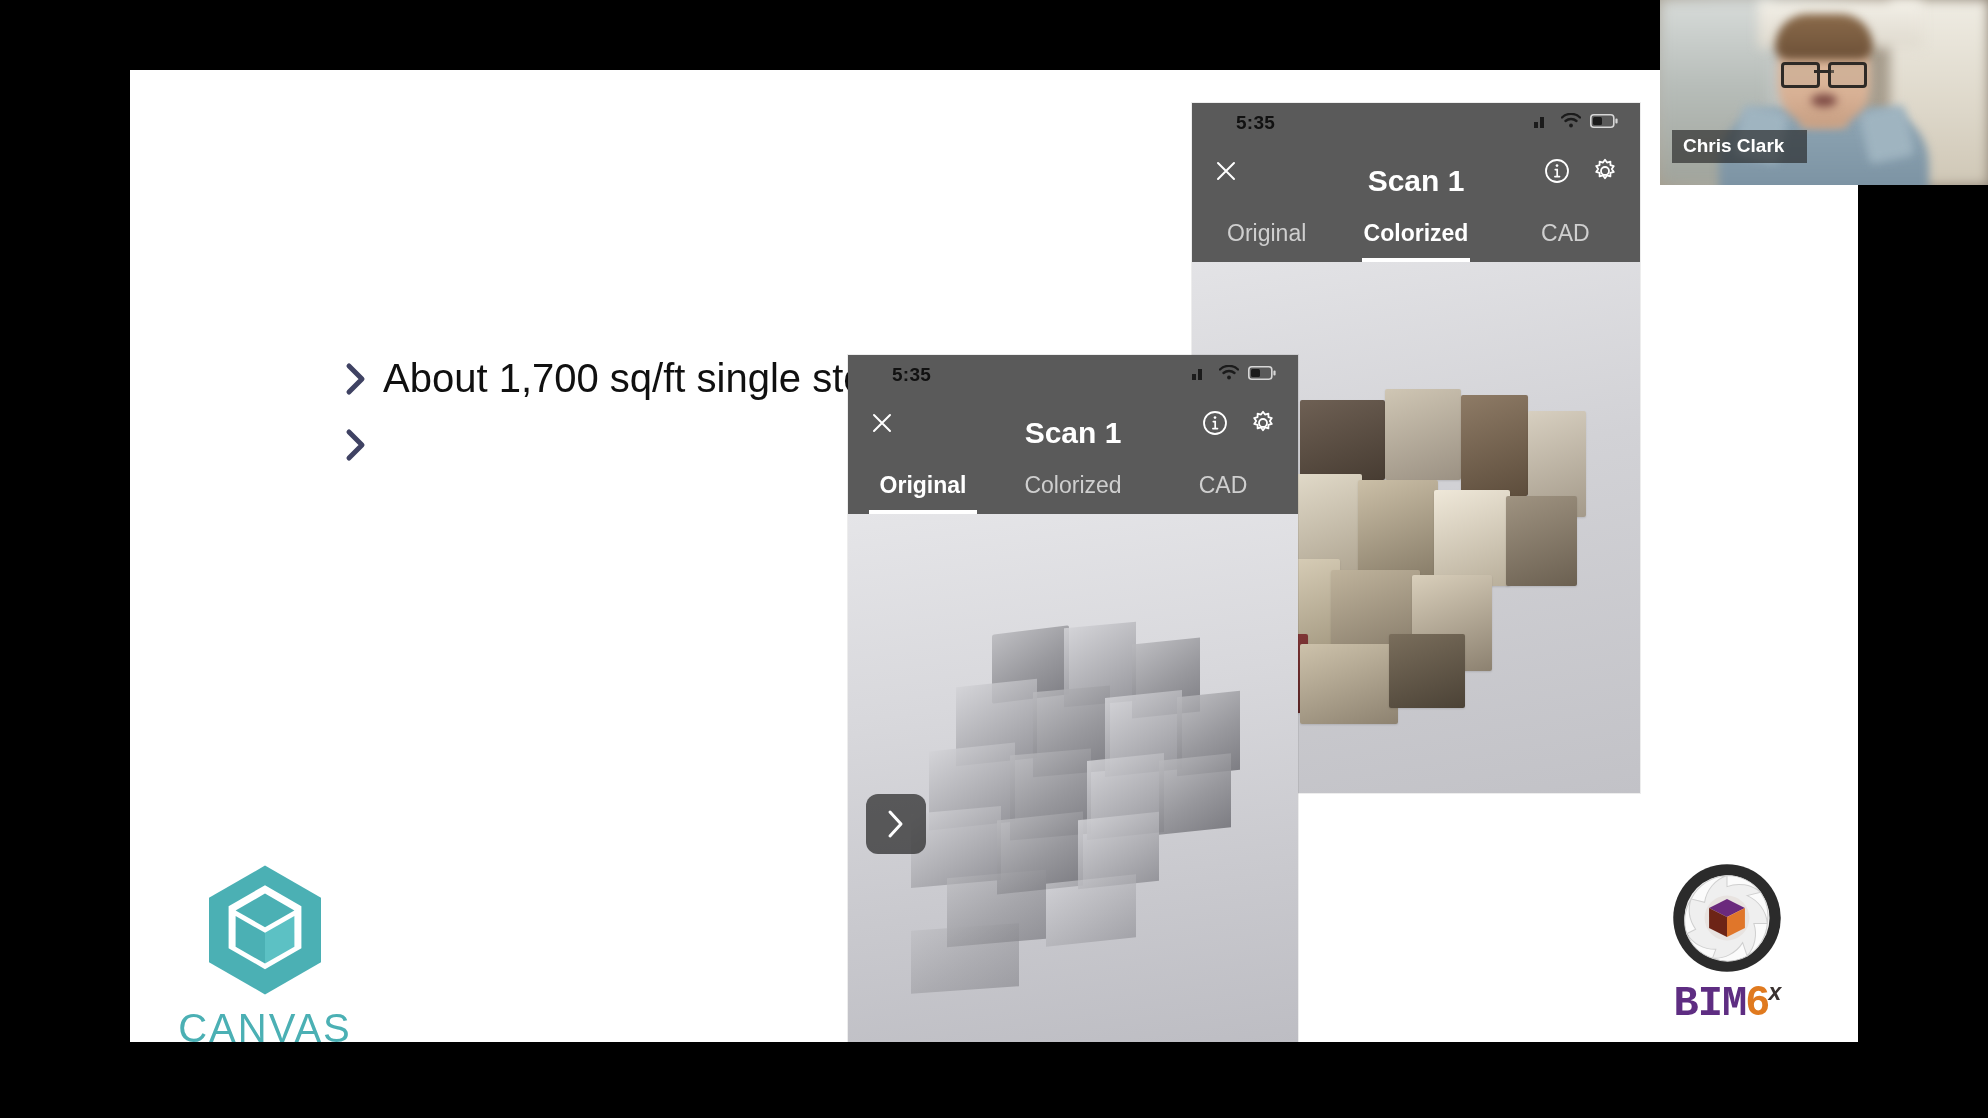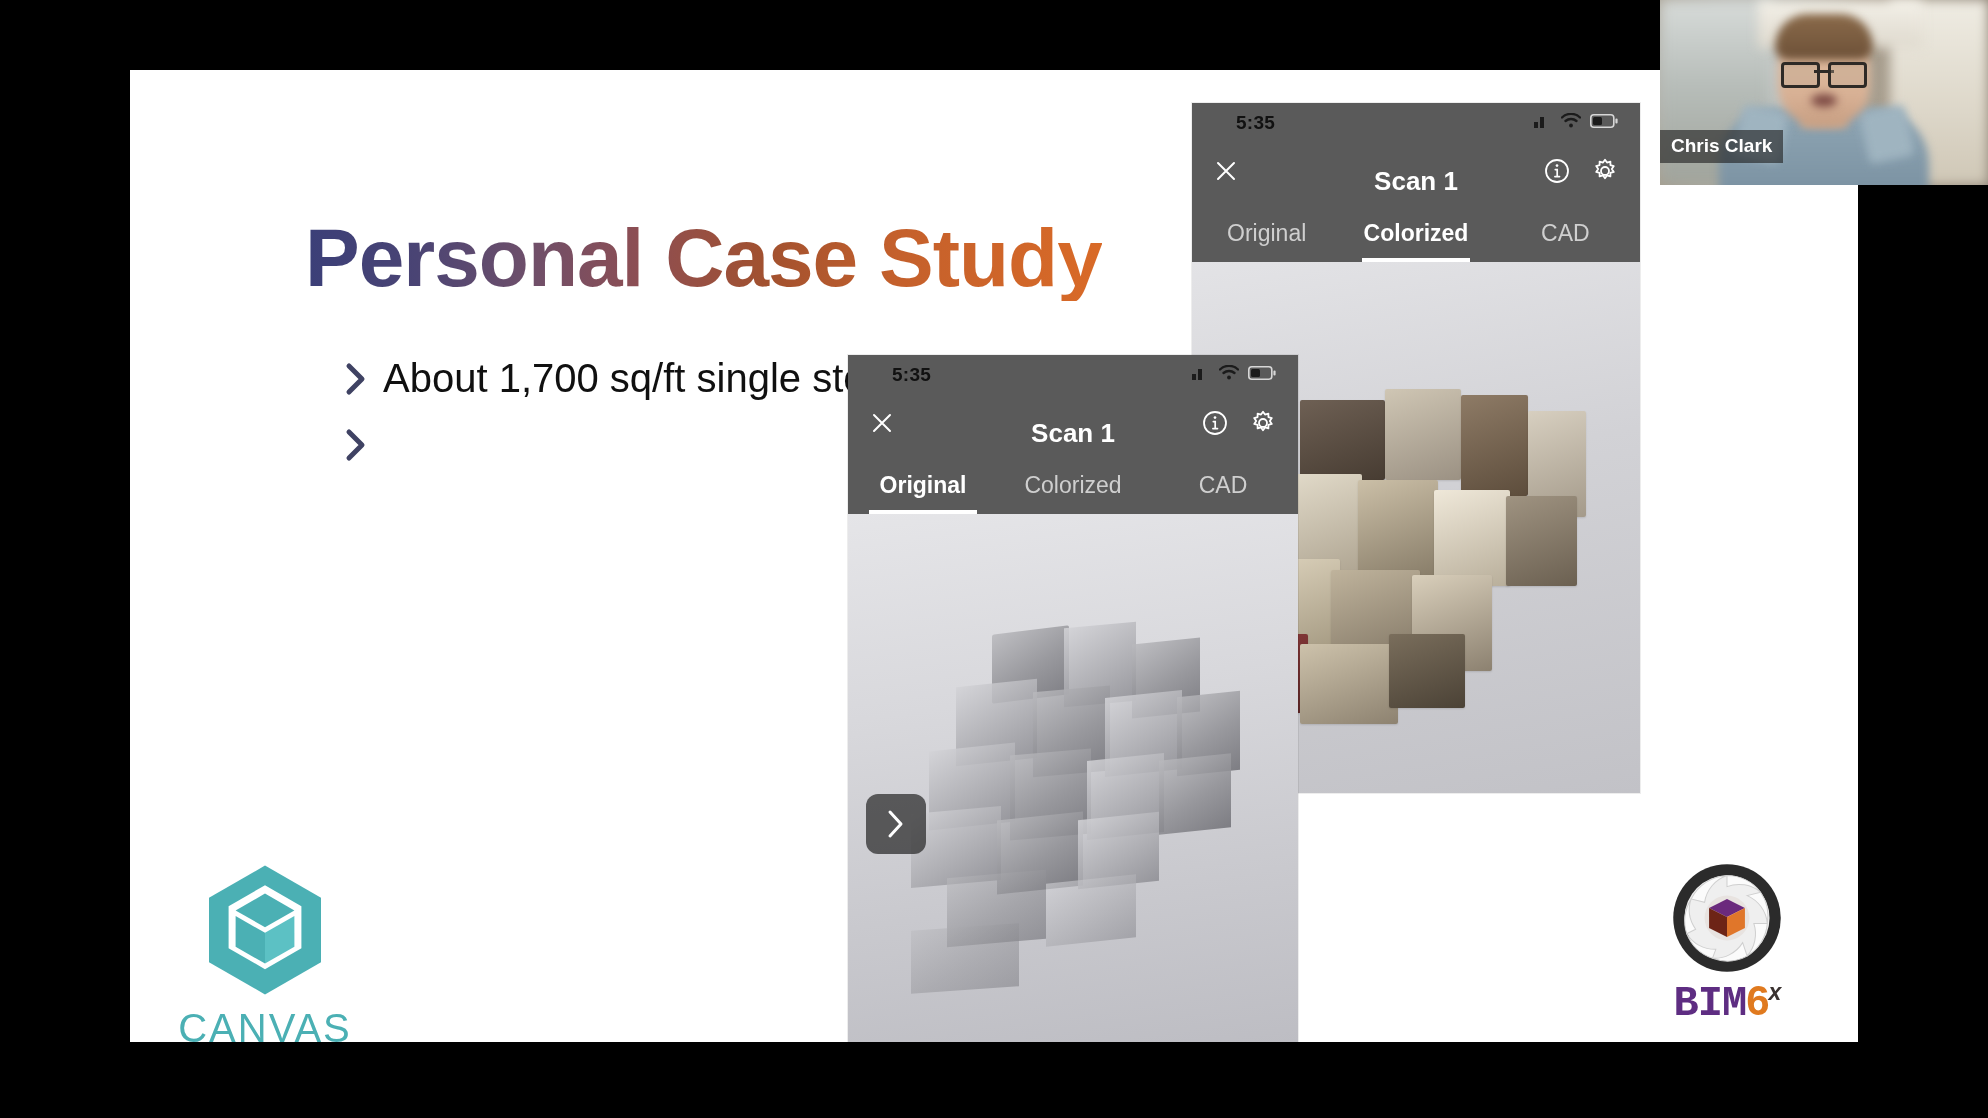--- a/index.html
+++ b/index.html
@@ -123,21 +123,21 @@
     display: flex;
     align-items: center;
     position: relative;
     padding: 0 22px;
   }
   .phone .nav-title {
     position: absolute;
     left: 0; right: 0;
     text-align: center;
     color: #fff;
-    font-size: 26px;
+    font-size: 30px;
     font-weight: 700;
     margin-top: 16px;
   }
   .phone .nav-right {
     position: absolute;
     right: 22px;
     display: flex;
     align-items: center;
     gap: 22px;
   }
@@ -348,39 +348,38 @@
   .bridge {
     position: absolute; left: 33px; top: 8px; width: 20px; height: 3px; background: #2e2a26;
   }
   #p-mouth {
     left: 50%; top: 94px; width: 26px; height: 13px;
     transform: translateX(-50%);
     background: #7d4a44; border-radius: 50%;
   }
   #video-name {
     position: absolute;
-    left: 0;
+    left: 12px;
     bottom: 22px;
     background: rgba(30,30,30,0.62);
     color: #fff;
     font-size: 19px;
     font-weight: 600;
-    padding: 5px 11px 6px 11px;
+    padding: 5px 23px 6px 11px;
     text-align: center;
   }
   .soft { filter: blur(4px); }
 </style>
 </head>
 <body>
 
 <div id="stage">
 
   <div id="slide">
 
-    <h1 id="slide-title">Personal Case Study</h1>
 
     <div id="bullets">
 
       <div class="bullet-row">
         <span class="bullet-chevron">
           <svg width="24" height="34" viewBox="0 0 24 34" fill="none">
             <path d="M4 4 L17 17 L4 30" stroke="#3f4263" stroke-width="5" stroke-linecap="round" stroke-linejoin="round"></path>
           </svg>
         </span>
         <span class="bullet-text">About 1,700 sq/ft single story residence</span>

